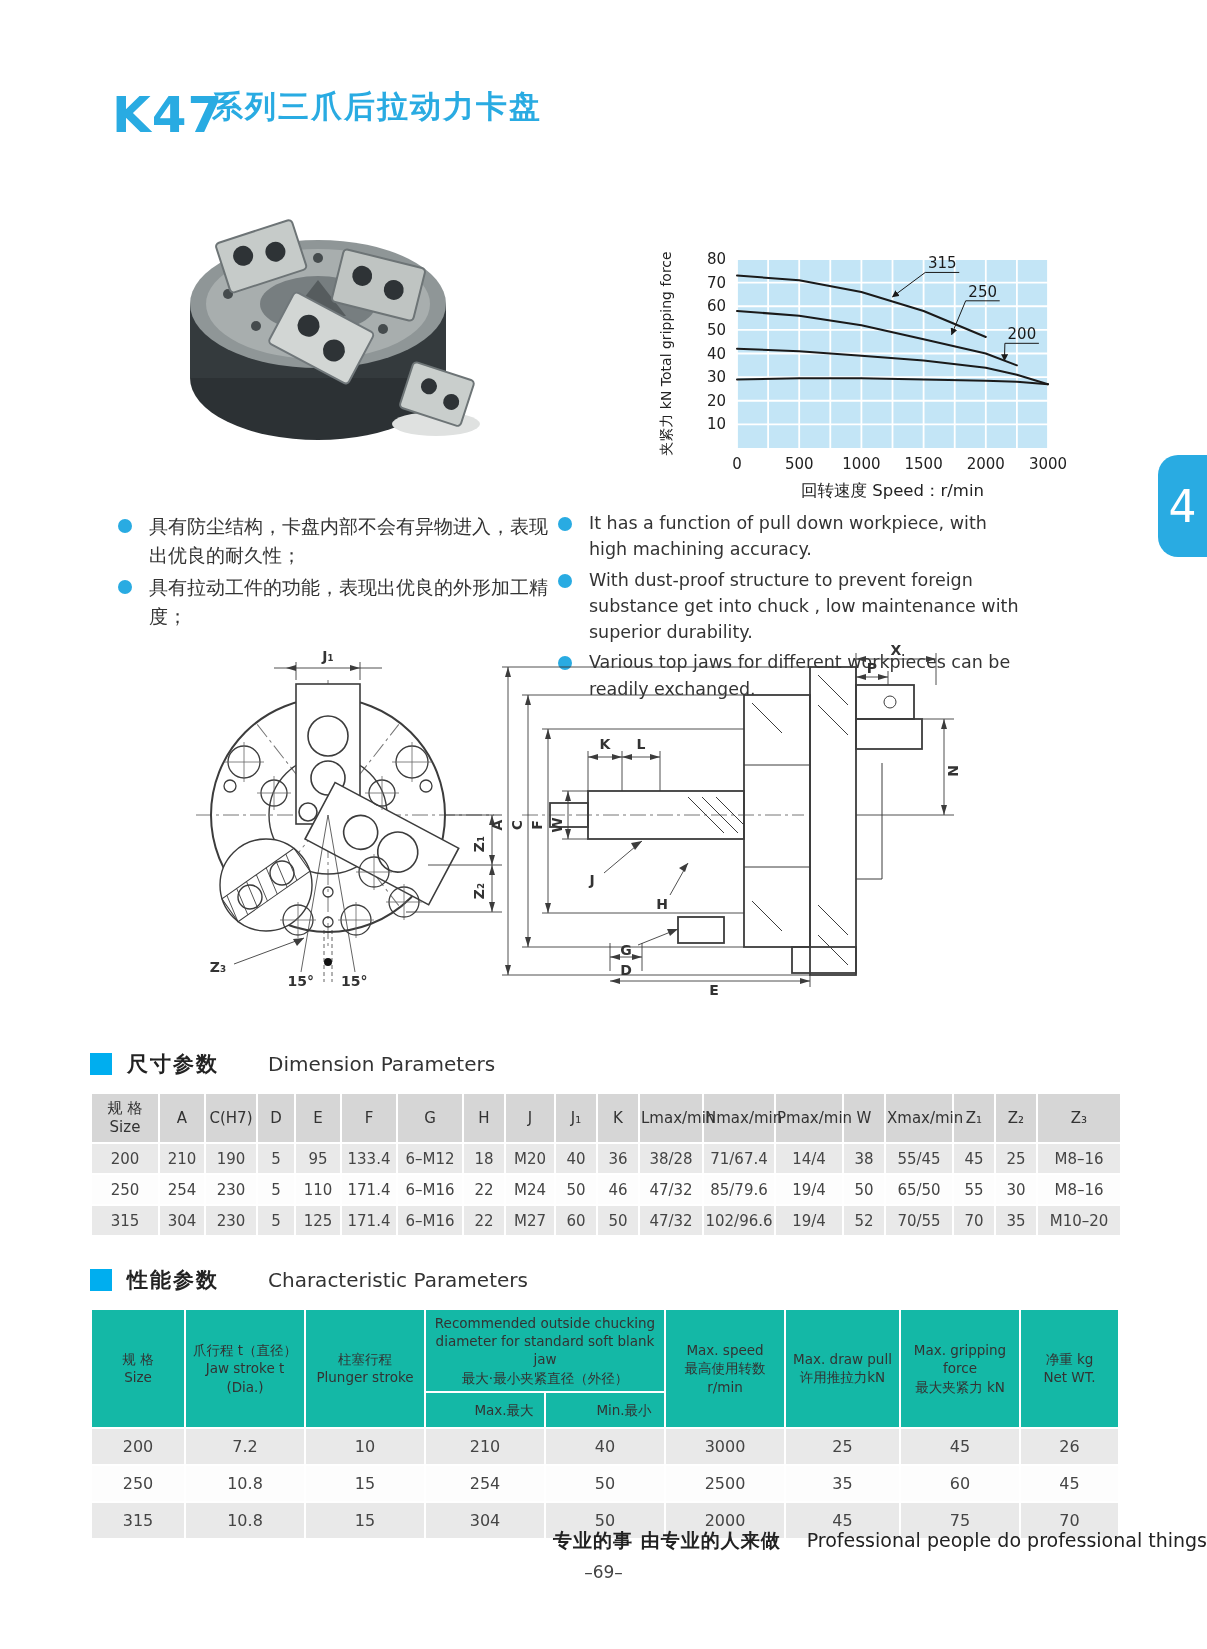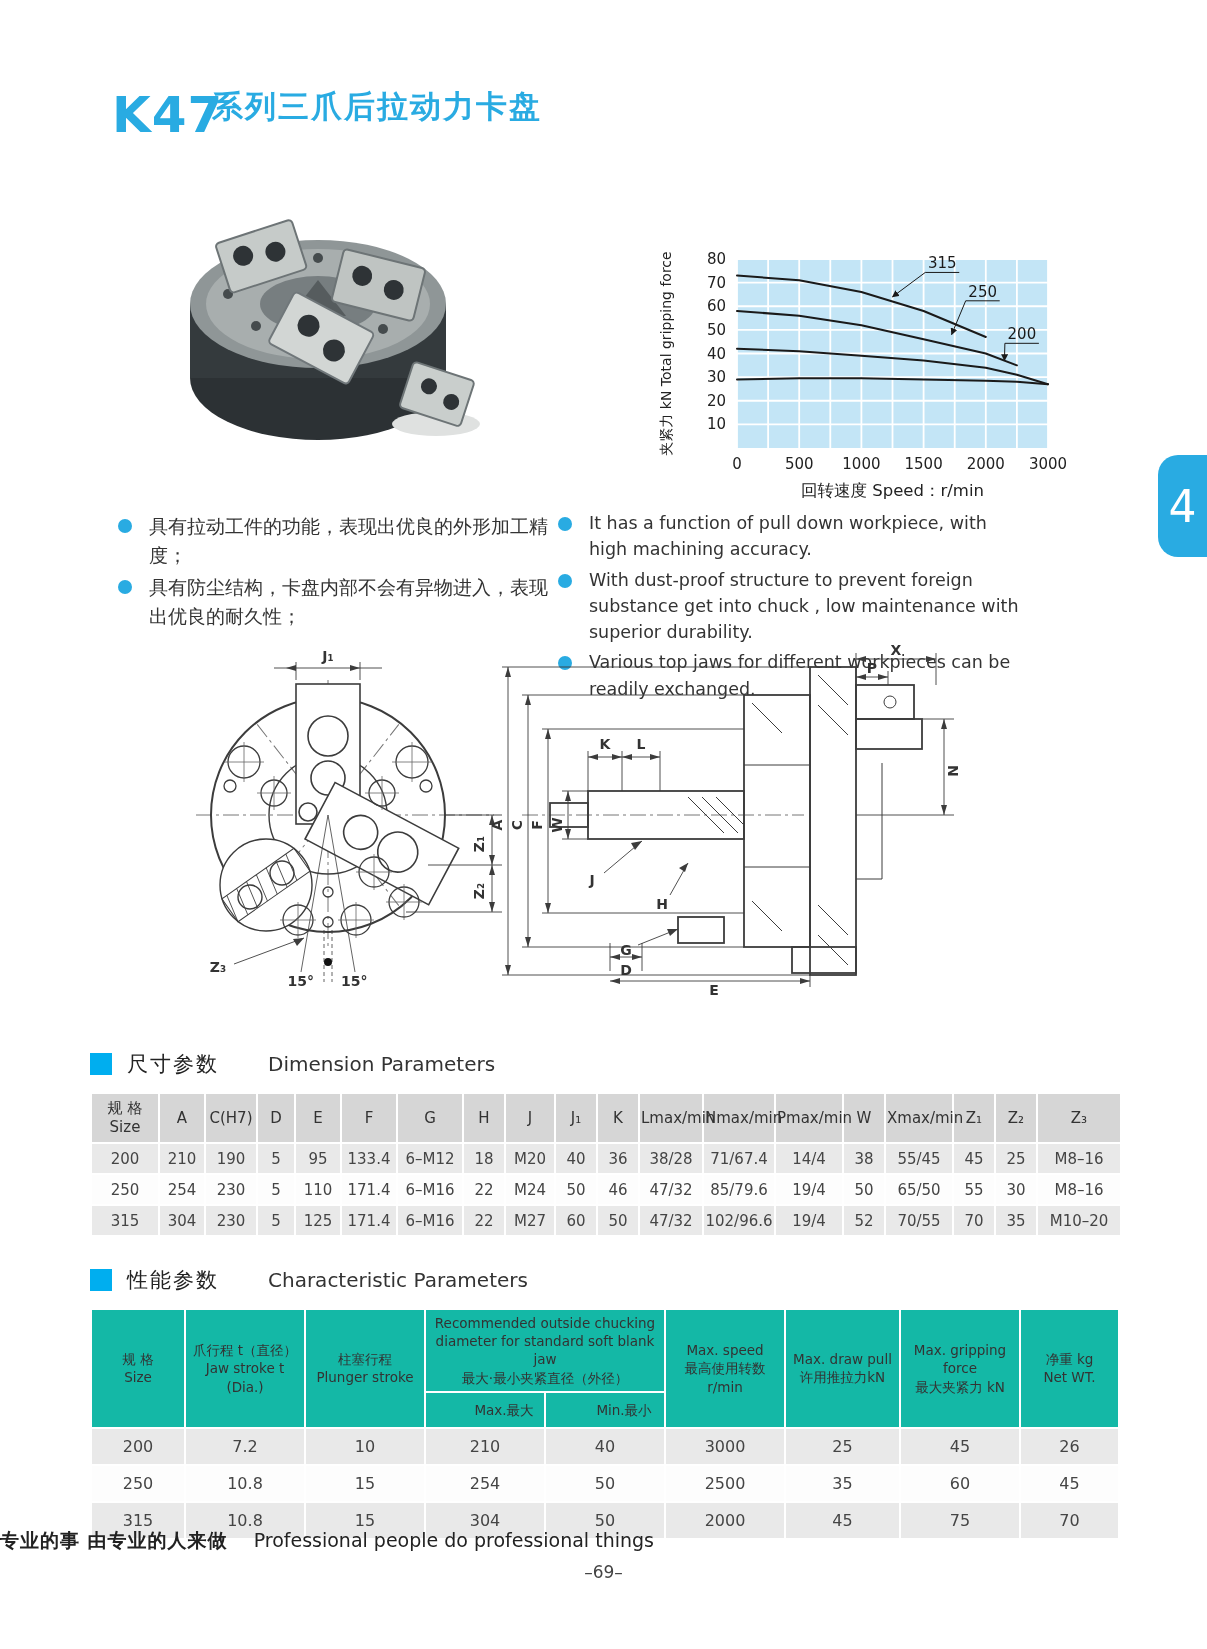--- a/index.html
+++ b/index.html
@@ -20,36 +20,36 @@
   .features li{position:relative;padding-left:31px;margin-bottom:4px;}
   .features li .dot{position:absolute;left:0;top:7px;width:14px;height:14px;border-radius:50%;background:#29abe2;}
   .features.zh{left:118px;top:512px;width:436px;font-size:19px;line-height:1.5;color:#333;}
   .features.en{left:558px;top:510px;width:462px;font-size:17.5px;line-height:1.5;color:#333;}
   
   .drawing{position:absolute;}
   .drawing text{font-family:"DejaVu Sans","Liberation Sans",sans-serif;}
   
   .sec-head{position:absolute;left:90px;display:flex;align-items:center;gap:15px;}
   .sec-head .sq{width:22px;height:22px;background:#00aeef;}
-  .sec-head .zh{font-size:21px;font-weight:normal;color:#222;letter-spacing:2px;}
+  .sec-head .zh{font-size:21px;font-weight:bold;color:#222;letter-spacing:2px;}
   .sec-head .en{font-size:20px;color:#333;margin-left:34px;}
   
   table{border-collapse:separate;border-spacing:2px;table-layout:fixed;}
   th,td{text-align:center;vertical-align:middle;font-weight:normal;}
   .dim-table{position:absolute;left:90px;top:1092px;width:1030px;font-size:15px;}
   .dim-table th{background:#d6d6d6;height:46px;color:#333;line-height:1.25;}
   .dim-table td{height:27px;color:#454545;}
   .char-table{position:absolute;left:90px;top:1308px;width:1030px;}
   .char-table th{background:#14b8a6;color:#333;font-size:13.5px;line-height:1.35;padding:4px 2px;}
   .char-table .sub th{height:26px;padding-left:40px;}
   .char-table td{height:33px;color:#454545;font-size:16px;}
   tbody tr:nth-child(odd) td{background:#e9e9e9;}
   tbody tr:nth-child(even) td{background:#fdfdfd;}
   
-  .slogan{position:absolute;left:0;top:1528px;width:100%;text-align:left;font-size:19px;color:#222;}
+  .slogan{position:absolute;left:0;top:1528px;width:100%;text-align:right;font-size:19px;color:#222;}
   .slogan .zh{font-weight:bold;margin-right:26px;letter-spacing:1px;}
   .pageno{position:absolute;left:0;top:1562px;width:100%;text-align:center;font-size:17px;color:#444;}
 </style>
 </head>
 <body>
 
 <div class="page">
 
   <div class="series">K47</div>
   <div class="title-zh">系列三爪后拉动力卡盘</div>
@@ -148,22 +148,22 @@
         <text x="26" y="102.5" text-anchor="middle" font-size="14" fill="#222" transform="rotate(-90 26 102.5)">夹紧力  kN  Total gripping force</text>
         <text x="247.5" y="245" text-anchor="middle" font-size="16.5" fill="#222">回转速度  Speed：r/min</text>
       </svg>
   </div>
 
   <div class="side-tab">
     <span>4</span>
   </div>
 
   <ul class="features zh">
+    <li><span class="dot"></span><span>具有防尘结构，卡盘内部不会有异物进入，表现出优良的耐久性；</span></li>
     <li><span class="dot"></span><span>具有拉动工件的功能，表现出优良的外形加工精度；</span></li>
-    <li><span class="dot"></span><span>具有防尘结构，卡盘内部不会有异物进入，表现出优良的耐久性；</span></li>
   </ul>
   <ul class="features en">
     <li><span class="dot"></span><span>It has a function of pull down workpiece, with high machining accuracy.</span></li>
     <li><span class="dot"></span><span>With dust-proof structure to prevent foreign substance get into chuck , low maintenance with superior durability.</span></li>
     <li><span class="dot"></span><span>Various top jaws for different workpieces can be readily exchanged.</span></li>
   </ul>
 
   <div class="drawing" style="left:178px;top:650px;">
     <svg width="330" height="345" viewBox="0 0 330 345">
       <g stroke="#777" stroke-width="1" stroke-dasharray="16 4 3 4" fill="none">

